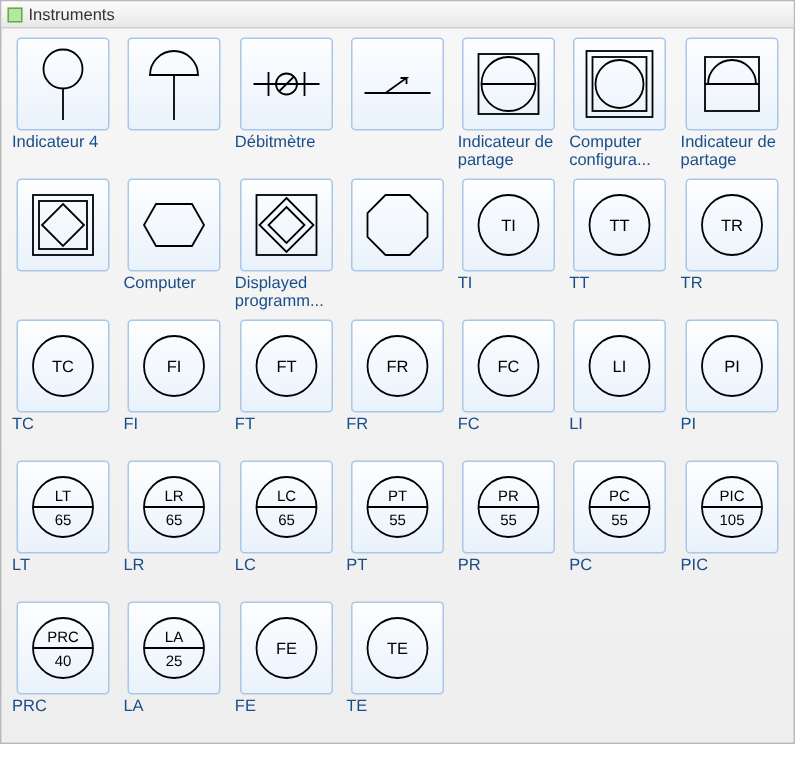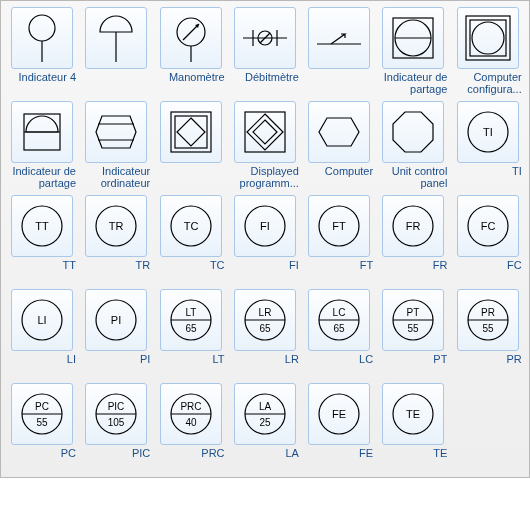--- a/index.html
+++ b/index.html
@@ -52,61 +52,54 @@
     border-radius: 3px;
     background: linear-gradient(#fdfeff, #e9f2fb);
     display: flex;
     align-items: center;
     justify-content: center;
     cursor: pointer;
   }
   .label {
     margin-top: 2px;
     color: #1a4e8a;
-    text-align: right;
+    text-align: left;
     line-height: 12px;
     height: 24px;
     overflow: hidden;
     width: 68px;
     word-break: break-word;
   }
   svg { display: block; }
 </style>
 </head>
 <body>
 
 <div class="panel">
+  <div class="panel-header">
+    <span class="hicon"></span>
+    <span class="title">Instruments</span>
+  </div>
   <div class="grid" id="grid">
       <div class="cell">
         <div class="tile">
           <svg width="56" height="56" viewBox="0 0 56 56">
             <circle cx="28" cy="18" r="13" stroke="#000" stroke-width="1.2" fill="none"></circle>
             <line x1="28" y1="31" x2="28" y2="52" stroke="#000" stroke-width="1.2" fill="none"></line>
           </svg>
         </div>
         <div class="label">Indicateur 4</div>
       </div>
       <div class="cell">
         <div class="tile">
           <svg width="56" height="56" viewBox="0 0 56 56">
             <path d="M12 22 A16 16 0 0 1 44 22 Z" stroke="#000" stroke-width="1.2" fill="none"></path>
             <line x1="28" y1="22" x2="28" y2="52" stroke="#000" stroke-width="1.2" fill="none"></line>
           </svg>
         </div>
-      </div>
-      <div class="cell">
-        <div class="tile">
-          <svg width="56" height="56" viewBox="0 0 56 56">
-            <circle cx="28" cy="22" r="14" stroke="#000" stroke-width="1.2" fill="none"></circle>
-            <line x1="20" y1="30" x2="36" y2="14" stroke="#000" stroke-width="1.2" fill="none"></line>
-            <polygon points="36,14 32,15 35,18" fill="#000"></polygon>
-            <line x1="28" y1="36" x2="28" y2="52" stroke="#000" stroke-width="1.2" fill="none"></line>
-          </svg>
-        </div>
-        <div class="label">Manomètre</div>
       </div>
       <div class="cell">
         <div class="tile">
           <svg width="56" height="56" viewBox="0 0 56 56">
             <line x1="6" y1="28" x2="50" y2="28" stroke="#000" stroke-width="1.2" fill="none"></line>
             <line x1="16" y1="20" x2="16" y2="36" stroke="#000" stroke-width="1.2" fill="none"></line>
             <line x1="40" y1="20" x2="40" y2="36" stroke="#000" stroke-width="1.2" fill="none"></line>
             <circle cx="28" cy="28" r="7" stroke="#000" stroke-width="1.2" fill="none"></circle>
             <line x1="23" y1="33" x2="33" y2="23" stroke="#000" stroke-width="1.2" fill="none"></line>
           </svg>
@@ -147,61 +140,50 @@
             <rect x="10" y="10" width="36" height="36" stroke="#000" stroke-width="1.2" fill="none"></rect>
             <path d="M12 28 A16 16 0 0 1 44 28 Z" stroke="#000" stroke-width="1.2" fill="none"></path>
             <line x1="10" y1="28" x2="46" y2="28" stroke="#000" stroke-width="1.2" fill="none"></line>
           </svg>
         </div>
         <div class="label">Indicateur de partage</div>
       </div>
       <div class="cell">
         <div class="tile">
           <svg width="56" height="56" viewBox="0 0 56 56">
-            <polygon points="14,12 42,12 48,28 42,44 14,44 8,28" stroke="#000" stroke-width="1.2" fill="none"></polygon>
-            <line x1="10" y1="20" x2="46" y2="20" stroke="#000" stroke-width="1.2" fill="none"></line>
-            <line x1="10" y1="36" x2="46" y2="36" stroke="#000" stroke-width="1.2" fill="none"></line>
-          </svg>
-        </div>
-        <div class="label">Indicateur ordinateur</div>
-      </div>
-      <div class="cell">
-        <div class="tile">
-          <svg width="56" height="56" viewBox="0 0 56 56">
             <rect x="8" y="8" width="40" height="40" stroke="#000" stroke-width="1.2" fill="none"></rect>
             <rect x="12" y="12" width="32" height="32" stroke="#000" stroke-width="1.2" fill="none"></rect>
             <polygon points="28,14 42,28 28,42 14,28" stroke="#000" stroke-width="1.2" fill="none"></polygon>
           </svg>
         </div>
       </div>
       <div class="cell">
         <div class="tile">
           <svg width="56" height="56" viewBox="0 0 56 56">
+            <polygon points="16,14 40,14 48,28 40,42 16,42 8,28" stroke="#000" stroke-width="1.2" fill="none"></polygon>
+          </svg>
+        </div>
+        <div class="label">Computer</div>
+      </div>
+      <div class="cell">
+        <div class="tile">
+          <svg width="56" height="56" viewBox="0 0 56 56">
             <rect x="8" y="8" width="40" height="40" stroke="#000" stroke-width="1.2" fill="none"></rect>
             <polygon points="28,10 46,28 28,46 10,28" stroke="#000" stroke-width="1.2" fill="none"></polygon>
             <polygon points="28,16 40,28 28,40 16,28" stroke="#000" stroke-width="1.2" fill="none"></polygon>
           </svg>
         </div>
         <div class="label">Displayed programm...</div>
       </div>
       <div class="cell">
         <div class="tile">
           <svg width="56" height="56" viewBox="0 0 56 56">
-            <polygon points="16,14 40,14 48,28 40,42 16,42 8,28" stroke="#000" stroke-width="1.2" fill="none"></polygon>
-          </svg>
-        </div>
-        <div class="label">Computer</div>
-      </div>
-      <div class="cell">
-        <div class="tile">
-          <svg width="56" height="56" viewBox="0 0 56 56">
             <polygon points="20,8 36,8 48,20 48,36 36,48 20,48 8,36 8,20" stroke="#000" stroke-width="1.2" fill="none"></polygon>
           </svg>
         </div>
-        <div class="label">Unit control panel</div>
       </div>
       <div class="cell">
         <div class="tile">
           <svg width="56" height="56" viewBox="0 0 56 56">
             <circle cx="28" cy="28" r="20" stroke="#000" stroke-width="1.2" fill="none"></circle>
             <text x="28" y="32" text-anchor="middle" font-size="11" fill="#000">TI</text>
           </svg>
         </div>
         <div class="label">TI</div>
       </div>

